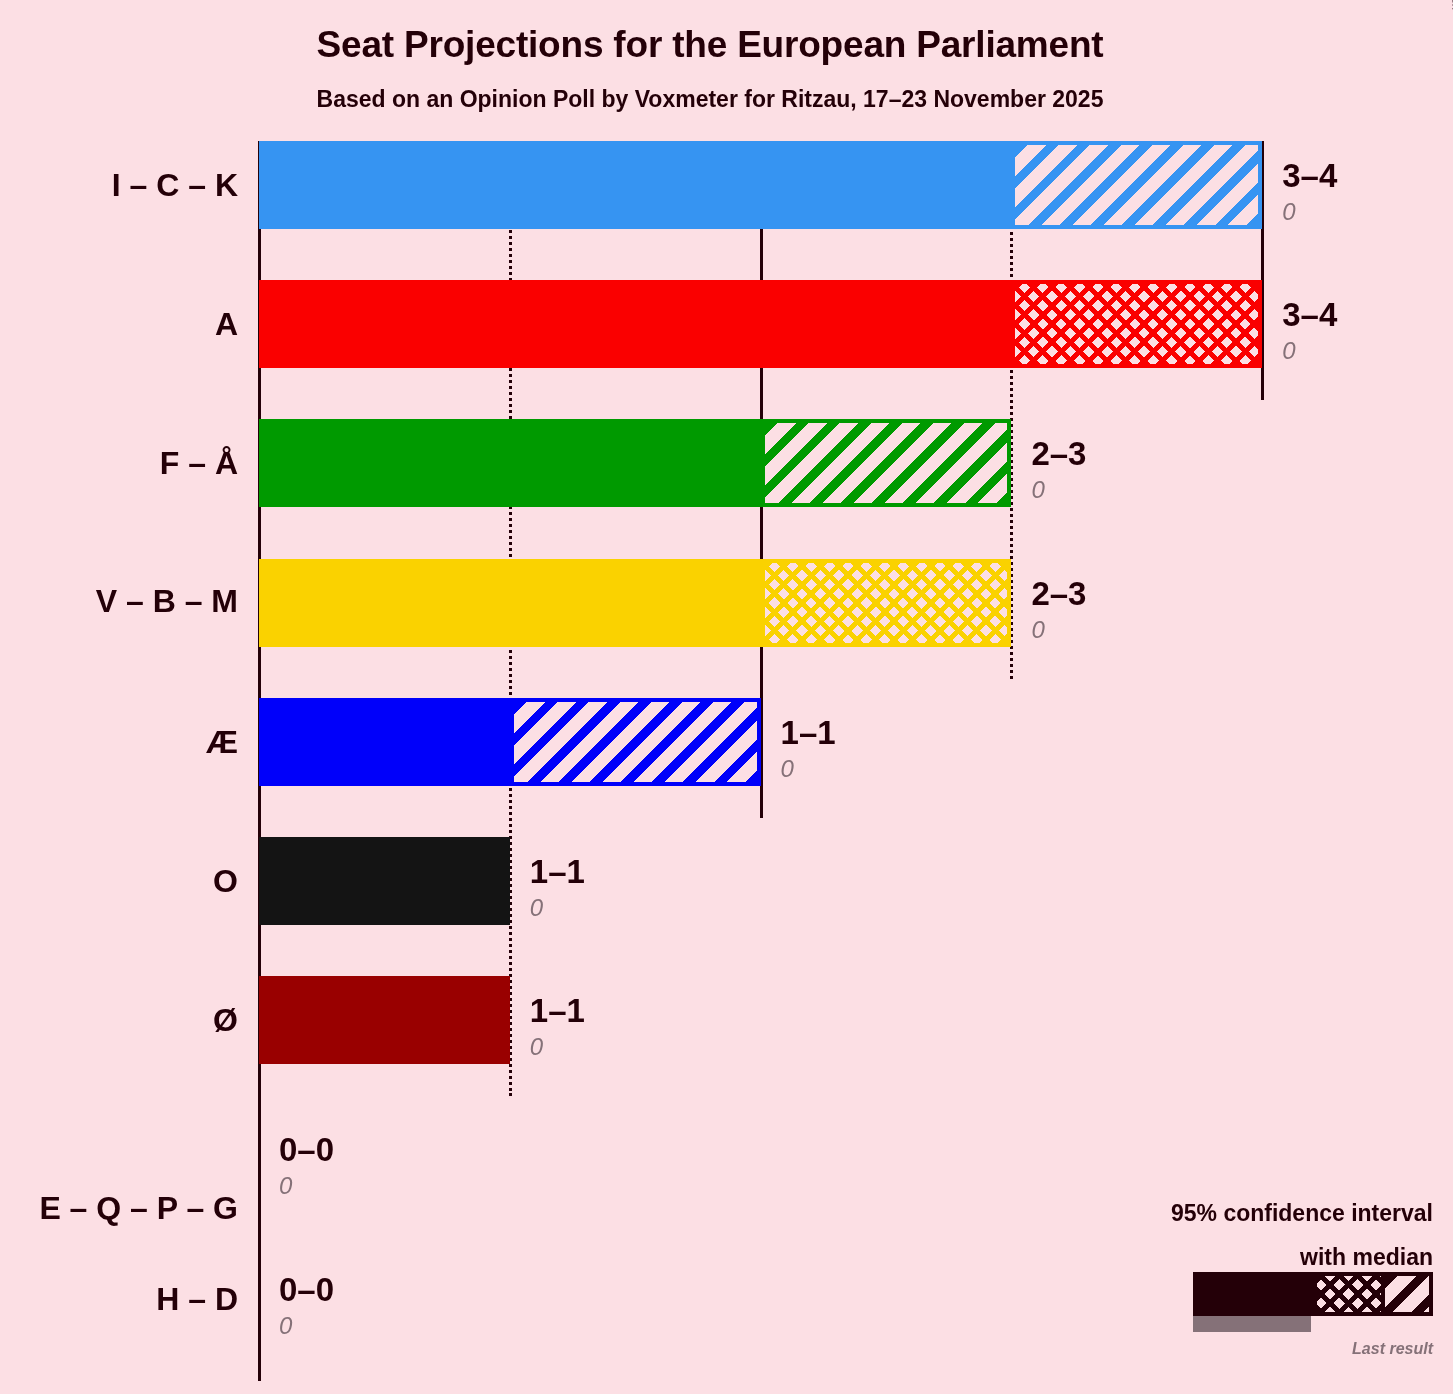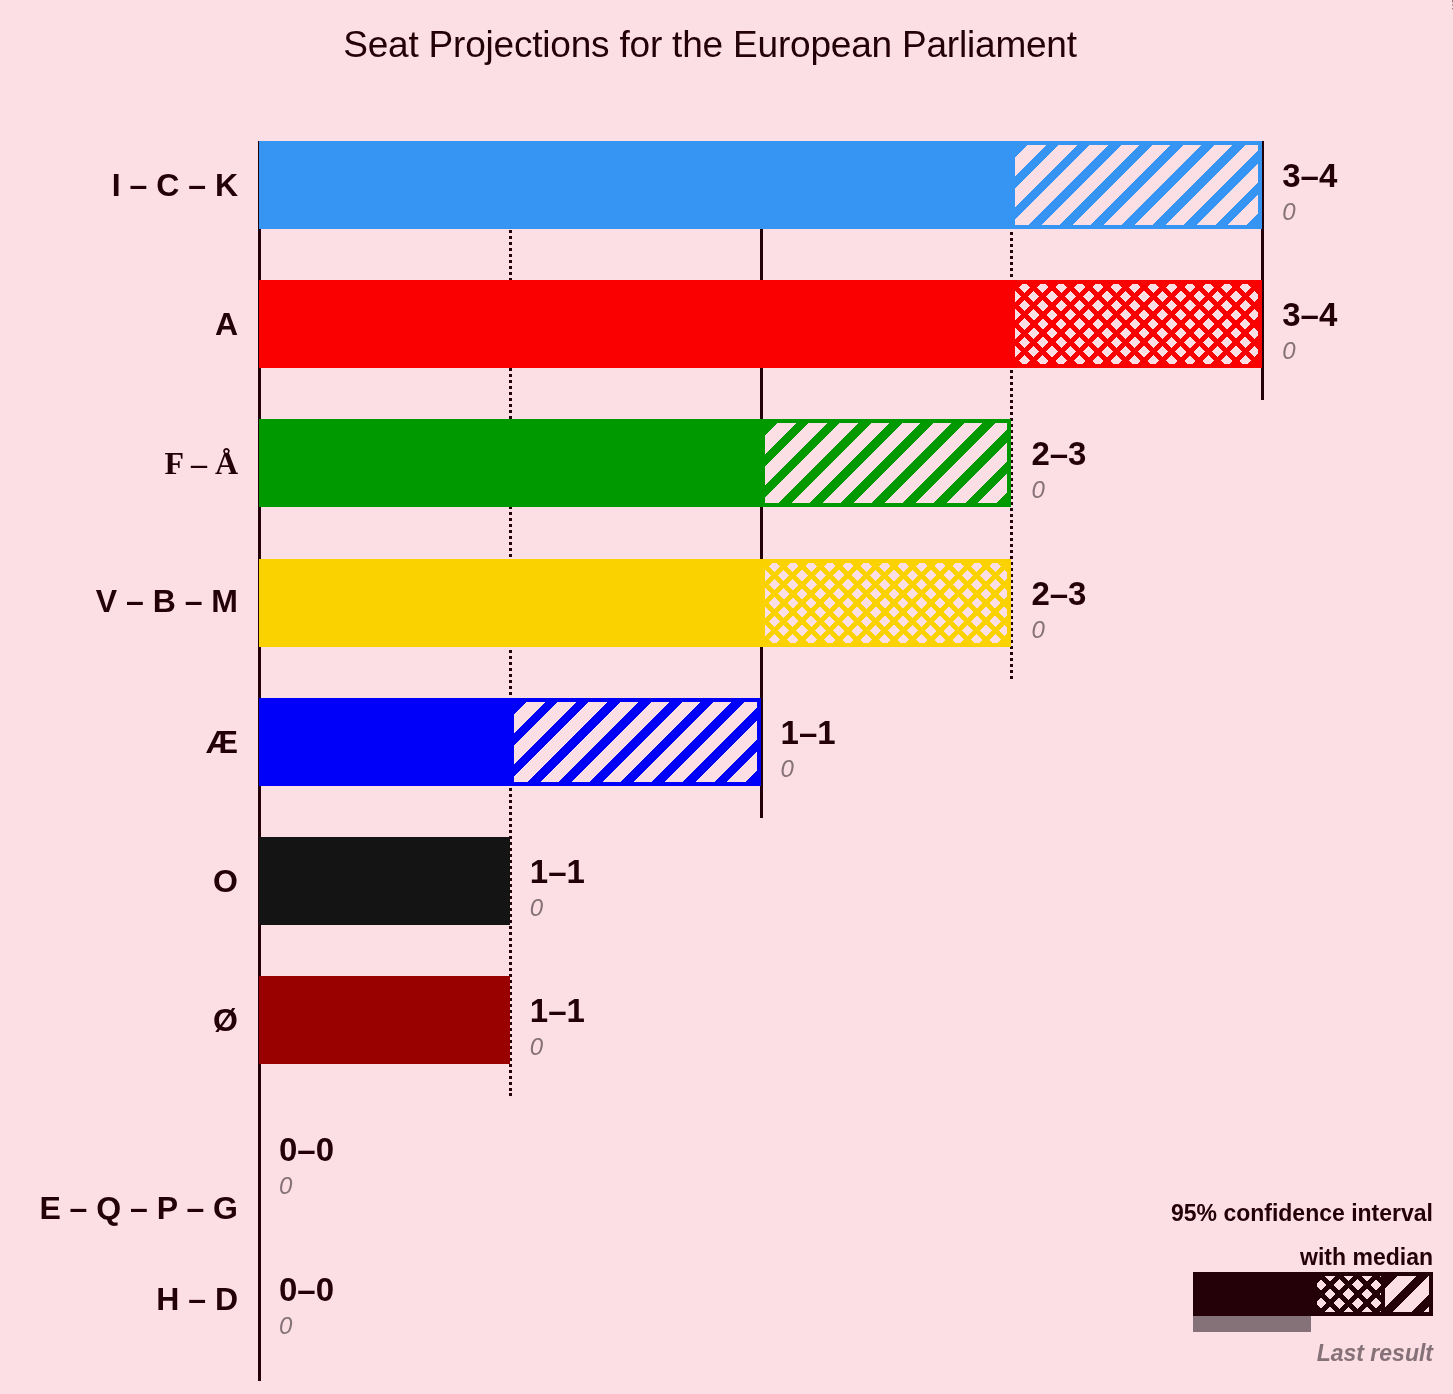--- a/index.html
+++ b/index.html
@@ -19,21 +19,21 @@
     left: 0; top: 0;
     width: 1453px;
     height: 1394px;
   }
   .title {
     position: absolute;
     left: 0; top: 24px;
     width: 1420px;
     text-align: center;
     font-size: 37px;
-    font-weight: normal;
+    font-weight: bold;
     color: #240008;
     letter-spacing: -0.2px;
   }
   .subtitle {
     position: absolute;
     left: 0; top: 86px;
     width: 1420px;
     text-align: center;
     font-size: 23px;
     font-weight: bold;
@@ -126,33 +126,34 @@
   }
   .legend-last {
     position: absolute;
     height: 16px;
     background: #857178;
   }
   .legend-lastlabel {
     position: absolute;
     right: 20px;
     text-align: right;
-    font-size: 23px;
+    font-size: 16px;
     font-style: italic;
     font-weight: bold;
     color: #857178;
     white-space: nowrap;
   }
 </style>
 </head>
 <body>
 
 <div id="chart-root">
 
   <div class="title">Seat Projections for the European Parliament</div>
+  <div class="subtitle">Based on an Opinion Poll by Voxmeter for Ritzau, 17–23 November 2025</div>
   <div class="copyright">© 2025 Filip van Laenen</div>
 
   <div id="gridlines">
       <div class="axis-line" style="left: 258px; top: 141px; height: 1239.6px;"></div>
       <div class="gridline" style="left: 508.8px; top: 141px; height: 955.2px;"></div>
       <div class="gridline solid" style="left: 759.6px; top: 141px; height: 676.8px;"></div>
       <div class="gridline" style="left: 1010.4px; top: 141px; height: 537.6px;"></div>
       <div class="gridline solid" style="left: 1261.2px; top: 141px; height: 259.2px;"></div>
     </div>
   <div id="bars">
@@ -163,21 +164,21 @@
       </div>
       <div class="val-main" style="left: 1282.2px; top: 157px;">3–4</div>
       <div class="val-sub" style="left: 1282.2px; top: 198px;">0</div>
       <div class="row-label" style="top: 280.2px;">A</div>
       <div class="bar-group" style="left: 259px; top: 280.2px; width: 1003.2px; height: 88px;">
         <div class="bar-solid" style="width: 752.4px; background: rgb(250, 0, 0);"></div>
         <div class="bar-ci" style="left: 752.4px; width: 250.8px; border: 4px solid rgb(250, 0, 0); background-image: repeating-linear-gradient(45deg, rgb(250, 0, 0) 0px, rgb(250, 0, 0) 5px, transparent 5px, transparent 13px), repeating-linear-gradient(135deg, rgb(250, 0, 0) 0px, rgb(250, 0, 0) 5px, transparent 5px, transparent 13px);"></div>
       </div>
       <div class="val-main" style="left: 1282.2px; top: 296.2px;">3–4</div>
       <div class="val-sub" style="left: 1282.2px; top: 337.2px;">0</div>
-      <div class="row-label" style="top: 419.4px; font-family: Liberation Serif, serif;">F – Å</div>
+      <div class="row-label" style="top: 419.4px;">F – Å</div>
       <div class="bar-group" style="left: 259px; top: 419.4px; width: 752.4px; height: 88px;">
         <div class="bar-solid" style="width: 501.6px; background: rgb(0, 154, 0);"></div>
         <div class="bar-ci" style="left: 501.6px; width: 250.8px; border: 4px solid rgb(0, 154, 0); background-image: repeating-linear-gradient(135deg, rgb(0, 154, 0) 0px, rgb(0, 154, 0) 9px, transparent 9px, transparent 22px);"></div>
       </div>
       <div class="val-main" style="left: 1031.4px; top: 435.4px;">2–3</div>
       <div class="val-sub" style="left: 1031.4px; top: 476.4px;">0</div>
       <div class="row-label" style="top: 557px;">V – B – M</div>
       <div class="bar-group" style="left: 259px; top: 558.6px; width: 752.4px; height: 88px;">
         <div class="bar-solid" style="width: 501.6px; background: rgb(250, 210, 0);"></div>
         <div class="bar-ci" style="left: 501.6px; width: 250.8px; border: 4px solid rgb(250, 210, 0); background-image: repeating-linear-gradient(45deg, rgb(250, 210, 0) 0px, rgb(250, 210, 0) 5px, transparent 5px, transparent 13px), repeating-linear-gradient(135deg, rgb(250, 210, 0) 0px, rgb(250, 210, 0) 5px, transparent 5px, transparent 13px);"></div>

